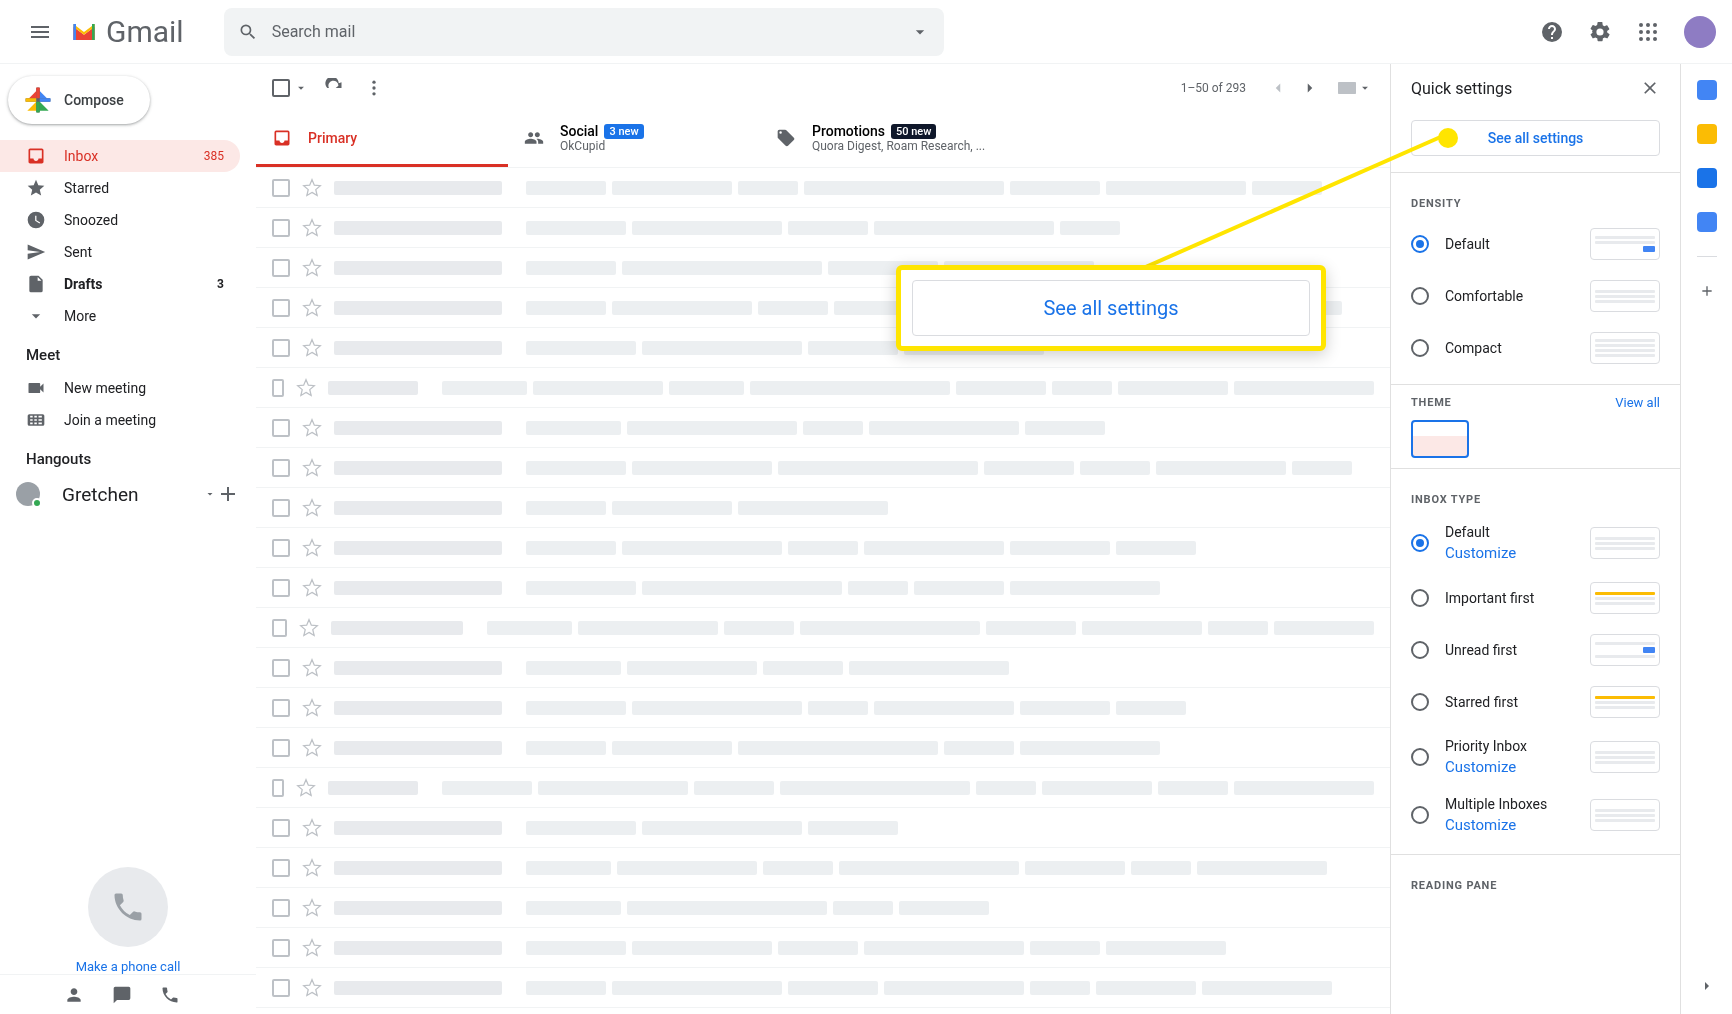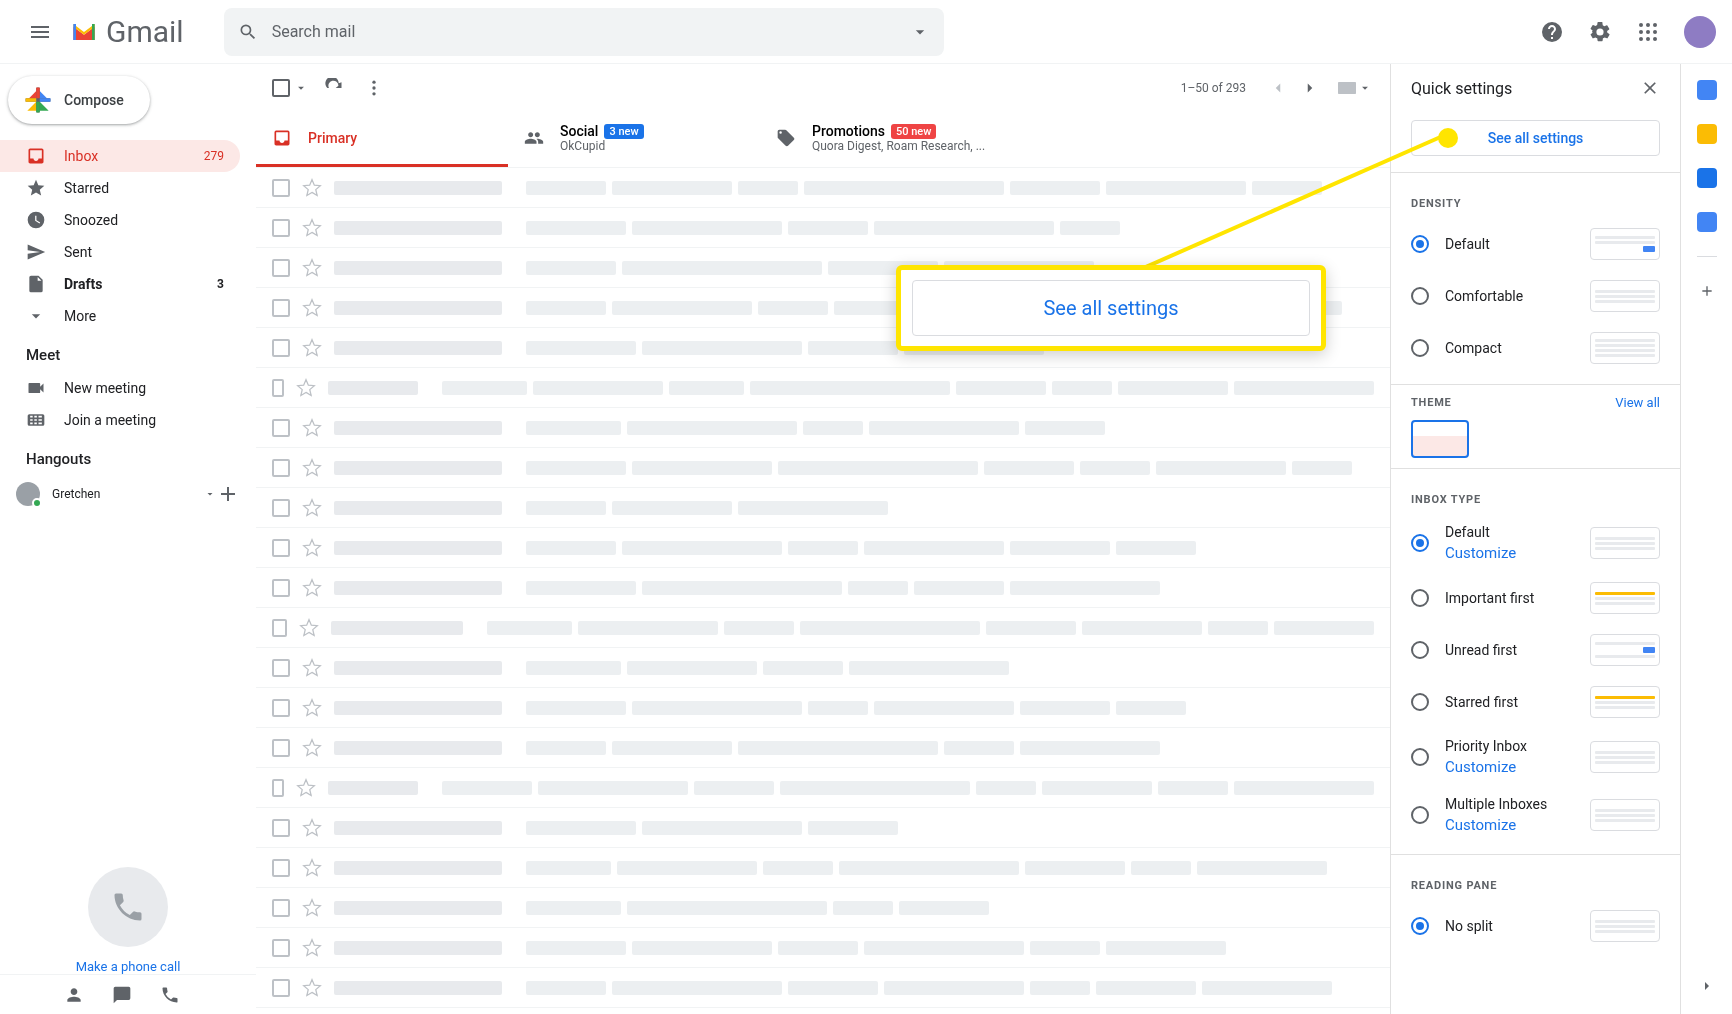--- a/index.html
+++ b/index.html
@@ -32,21 +32,21 @@
 .nav-item .nav-label { flex: 1; }
 .nav-item .nav-count { font-size: 12px; }
 .nav-item svg { width: 20px; height: 20px; margin-right: 18px; fill: #5f6368; }
 .nav-item.active svg { fill: #d93025; }
 .section-heading { font-size: 15px; font-weight: 500; color: #202124; padding: 14px 0 8px 26px; }
 .meet-item, .hangouts-item { height: 32px; display: flex; align-items: center; padding-left: 26px; font-size: 14px; color: #202124; cursor: pointer; }
 .meet-item svg { width: 20px; height: 20px; margin-right: 18px; fill: #5f6368; }
 .hangouts-row { display: flex; align-items: center; padding: 6px 16px 6px 16px; }
 .hangouts-avatar { width: 24px; height: 24px; border-radius: 50%; background: #9aa0a6; position: relative; }
 .hangouts-status { position: absolute; bottom: -2px; right: -2px; width: 10px; height: 10px; border-radius: 50%; background: #34a853; border: 2px solid #fff; }
-.hangouts-name { font-size: 12px; color: #202124; margin-left: 12px; flex: 1; }
+.hangouts-name { font-size: 19px; color: #202124; margin-left: 22px; flex: 1; }
 .hangouts-caret { width: 12px; height: 12px; fill: #5f6368; }
 .hangouts-add { width: 24px; height: 24px; margin-left: auto; }
 .hangouts-spacer { flex: 1; }
 .phone-illustration { width: 80px; height: 80px; margin: 0 auto; border-radius: 50%; background: #e8eaed; display: flex; align-items: center; justify-content: center; }
 .phone-illustration svg { width: 36px; height: 36px; fill: #9aa0a6; }
 .make-call { text-align: center; font-size: 13px; color: #1a73e8; margin-top: 12px; cursor: pointer; }
 .also-try { text-align: center; font-size: 11px; color: #5f6368; margin-top: 6px; padding: 0 20px; line-height: 1.5; }
 .also-try a { color: #1a73e8; text-decoration: none; }
 .bottom-icons { height: 40px; border-top: 1px solid #f1f3f4; display: flex; align-items: center; justify-content: flex-start; padding-left: 60px; gap: 20px; }
 .bottom-icons .bi { width: 28px; height: 28px; display: flex; align-items: center; justify-content: center; cursor: pointer; }
@@ -67,21 +67,21 @@
 
 
 .tabs { height: 56px; display: flex; border-bottom: 1px solid #f1f3f4; }
 .tab { flex: 0 0 252px; display: flex; align-items: center; padding: 0 16px; border-bottom: 3px solid transparent; cursor: pointer; position: relative; }
 .tab.active { border-bottom-color: #d93025; color: #d93025; }
 .tab svg { width: 20px; height: 20px; margin-right: 16px; fill: #5f6368; }
 .tab.active svg { fill: #d93025; }
 .tab-main { font-size: 14px; font-weight: 500; }
 .tab-sub { font-size: 12px; color: #5f6368; }
 .tab-badge { font-size: 11px; background: #1a73e8; color: #fff; border-radius: 3px; padding: 1px 5px; margin-left: 6px; font-weight: 500; }
-.tab-badge.green { background: #ef4444; }
+.tab-badge.green { background: #0f172a; }
 .tab-col { display: flex; flex-direction: column; }
 .tab-row1 { display: flex; align-items: center; }
 
 
 .mail-list { flex: 1; overflow-y: auto; }
 .mail-row { height: 40px; display: flex; align-items: center; padding: 0 16px; border-bottom: 1px solid #f1f3f4; }
 .mail-chk { width: 18px; height: 18px; border: 2px solid #bdc1c6; border-radius: 2px; margin-right: 12px; }
 .mail-star { width: 20px; height: 20px; margin-right: 12px; }
 .mail-star svg { width: 20px; height: 20px; fill: none; stroke: #bdc1c6; stroke-width: 1.5; }
 .mail-sender { width: 168px; height: 14px; background: #e8eaed; border-radius: 2px; margin-right: 24px; }
@@ -206,21 +206,21 @@
     <span>Compose</span>
   </div>
 
   <ul class="nav-list">
     <li class="nav-item active">
       <svg viewBox="0 0 24 24">
           <path d="M19 3H5a2 2 0 00-2 2v14l4-4h12a2 2 0 002-2V5a2 2 0 00-2-2z" opacity="0"></path>
           <path d="M19 3H5c-1.1 0-2 .9-2 2v14c0 1.1.9 2 2 2h14c1.1 0 2-.9 2-2V5c0-1.1-.9-2-2-2zm0 12h-4c0 1.66-1.35 3-3 3s-3-1.34-3-3H5V5h14v10z"></path>
         </svg>
       <span class="nav-label">Inbox</span>
-      <span class="nav-count">279</span>
+      <span class="nav-count">385</span>
     </li>
     <li class="nav-item">
       <svg viewBox="0 0 24 24">
           <path d="M12 17.27L18.18 21l-1.64-7.03L22 9.24l-7.19-.61L12 2 9.19 8.63 2 9.24l5.46 4.73L5.82 21z"></path>
         </svg>
       <span class="nav-label">Starred</span>
     </li>
     <li class="nav-item">
       <svg viewBox="0 0 24 24">
           <path d="M12 2a10 10 0 100 20 10 10 0 000-20zm.5 5v5.25l4.5 2.67-.75 1.23L11 13V7h1.5z"></path>
@@ -806,29 +806,20 @@
     </div>
     <div class="qp-preview">
         <div class="pline"></div>
         <div class="pline"></div>
         <div class="pline"></div>
       </div>
   </div>
 
   <div class="qp-divider"></div>
   <div class="qp-section-label">Reading pane</div>
-  <div class="qp-option">
-    <div class="qp-radio checked"></div>
-    <span class="qp-option-label">No split</span>
-    <div class="qp-preview">
-        <div class="pline"></div>
-        <div class="pline"></div>
-        <div class="pline"></div>
-      </div>
-  </div>
 </div>
 
 <div class="side-rail">
   <div class="rail-icon rail-cal"></div>
   <div class="rail-icon rail-keep"></div>
   <div class="rail-icon rail-tasks"></div>
   <div class="rail-icon rail-contacts"></div>
   <div class="rail-divider"></div>
   <div class="rail-plus">
       <svg viewBox="0 0 24 24">

